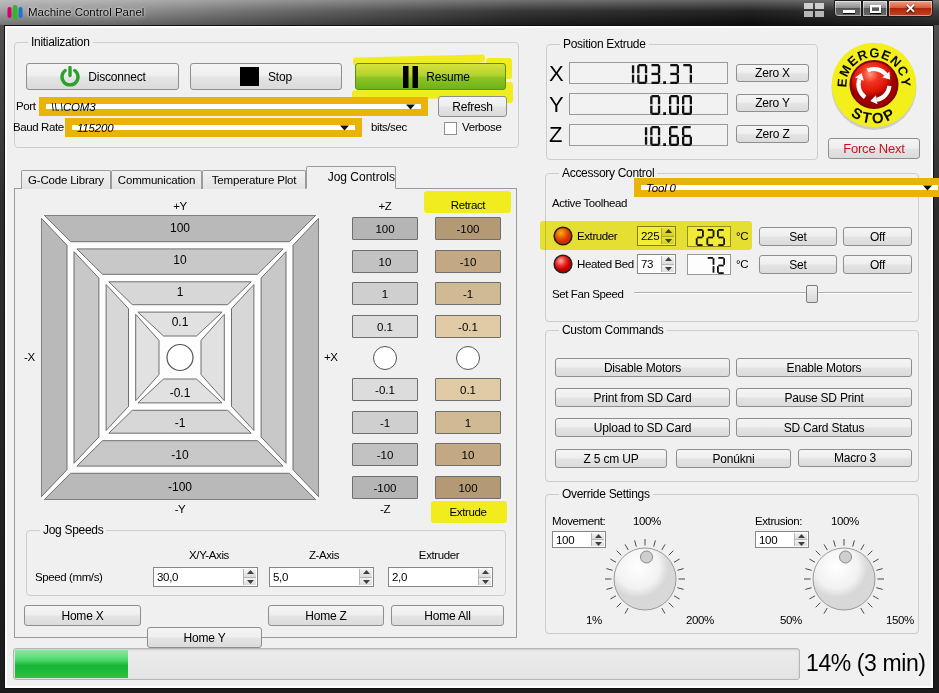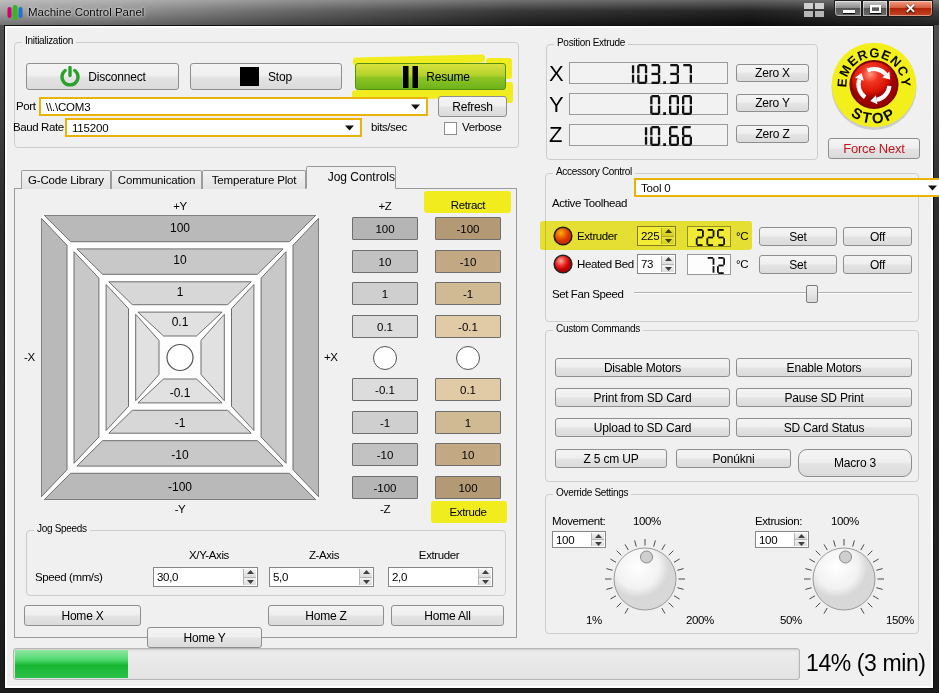--- a/index.html
+++ b/index.html
@@ -7,35 +7,35 @@
 .abs { position:absolute; }
 #titlebar { position:absolute; left:0; top:0; width:939px; height:25px;
   background:linear-gradient(90deg,#9a9a9a 0%,#8a8a8a 12%,#5c5c5c 30%,#262626 55%,#101010 80%,#2e2e2e 100%); }
 #titlebar:before { content:''; position:absolute; inset:0;
   background:linear-gradient(180deg,rgba(255,255,255,.35),rgba(255,255,255,.08) 45%,rgba(0,0,0,.25)); }
 #titletext { position:absolute; left:28px; top:6px; font-size:11.5px; color:#080808;
   text-shadow:0 0 3px #cfcfcf,0 0 6px #bdbdbd, 0 0 2px #e8e8e8; }
 #client { position:absolute; left:4px; top:25px; width:930px; height:664px;
   background:#f0f0f0; border:1px solid #101010; box-shadow:inset 0 0 0 2px #fdfdfd; }
 .group { position:absolute; border:1px solid #cdcdcd; border-radius:4px; }
-.glabel { position:absolute; background:#f0f0f0; padding:0 3px; color:#000; white-space:nowrap; font-size:10px; letter-spacing:-0.3px; }
+.glabel { position:absolute; background:#f0f0f0; padding:0 3px; color:#000; white-space:nowrap; font-size:12px; letter-spacing:-0.3px;margin-left:6px; }
 .btn span { display:flex; align-items:center; white-space:nowrap; font-size:12px; letter-spacing:-0.2px; }
 .btn { position:absolute; border:1px solid #8e8e8e; border-radius:3px;
   background:linear-gradient(180deg,#f4f4f4 0%,#efefef 45%,#e3e3e3 55%,#dbdbdb 100%);
   display:flex; align-items:center; justify-content:center; color:#000; }
 .jbtn { position:absolute; border:1px solid #6e6e6e; border-radius:1px; font-size:11.5px;
   display:flex; align-items:center; justify-content:center; color:#000; }
 .spin { position:absolute; background:#fff; border:1px solid #878787; display:flex; align-items:center; }
 .spintxt { padding-left:3px; font-size:11.5px; letter-spacing:-0.3px; }
 .spinbtns { position:absolute; right:1px; top:1px; bottom:1px; width:13px; border-left:1px solid #b5b5b5;
   display:flex; flex-direction:column; }
 .sb { flex:1; background:linear-gradient(180deg,#f4f4f4,#dcdcdc); border-bottom:1px solid #b5b5b5;
   display:flex; align-items:center; justify-content:center; }
 .sb:last-child { border-bottom:none; }
-.combo { position:absolute; background:#fff; border:2px solid #eab308; display:flex; align-items:center; }
+.combo { position:absolute; background:#fff; border:7px solid #eab308; display:flex; align-items:center;font-style:italic; }
 .combotxt { padding-left:5px; font-size:11.5px; letter-spacing:-0.2px; }
 .comboarr { position:absolute; right:6px; top:50%; margin-top:-3px; }
 .lcd { position:absolute; background:#f4f4f4; border:1px solid #9a9a9a; }
 .lbl { position:absolute; color:#000; white-space:nowrap; font-size:11.5px; letter-spacing:-0.4px; }
 .hl { position:absolute; background:#f1ec1e; border-radius:3px; }
 .hlm { position:absolute; background:#f3ed35; mix-blend-mode:multiply; border-radius:3px; }
 </style></head><body>
 
 <div id="titlebar"></div>
 <svg class="abs" style="left:7px;top:4px" width="16" height="17">
@@ -510,21 +510,21 @@
   </div>
 <div class="btn" style="left:736px;top:418px;width:176px;height:19px;">
     <span style="">SD Card Status</span>
   </div>
 <div class="btn" style="left:555px;top:449px;width:112px;height:19px;">
     <span style="">Z 5 cm UP</span>
   </div>
 <div class="btn" style="left:676px;top:449px;width:115px;height:19px;">
     <span style="">Ponúkni</span>
   </div>
-<div class="btn" style="left:798px;top:449px;width:114px;height:28px;border-radius:9px;">
+<div class="btn" style="left:798px;top:449px;width:114px;height:18px;">
     <span style="">Macro 3</span>
   </div>
 <div class="group" style="left:545px;top:494px;width:374px;height:140px"></div>
 <div class="glabel" style="left:553px;top:487px">Override Settings</div>
 <div class="lbl" style="left:552px;top:515px">Movement:</div>
 <div class="lbl" style="left:622px;top:515px;width:50px;text-align:center">100%</div>
 <div class="spin" style="left:552px;top:531px;width:54px;height:17px">
     <span class="spintxt">100</span>
     <div class="spinbtns">
       <div class="sb">

